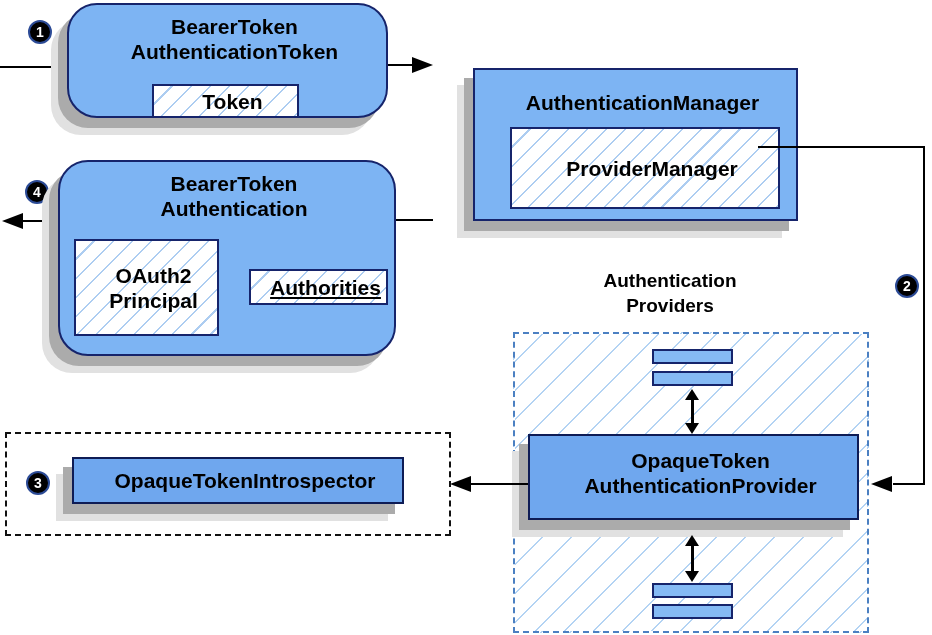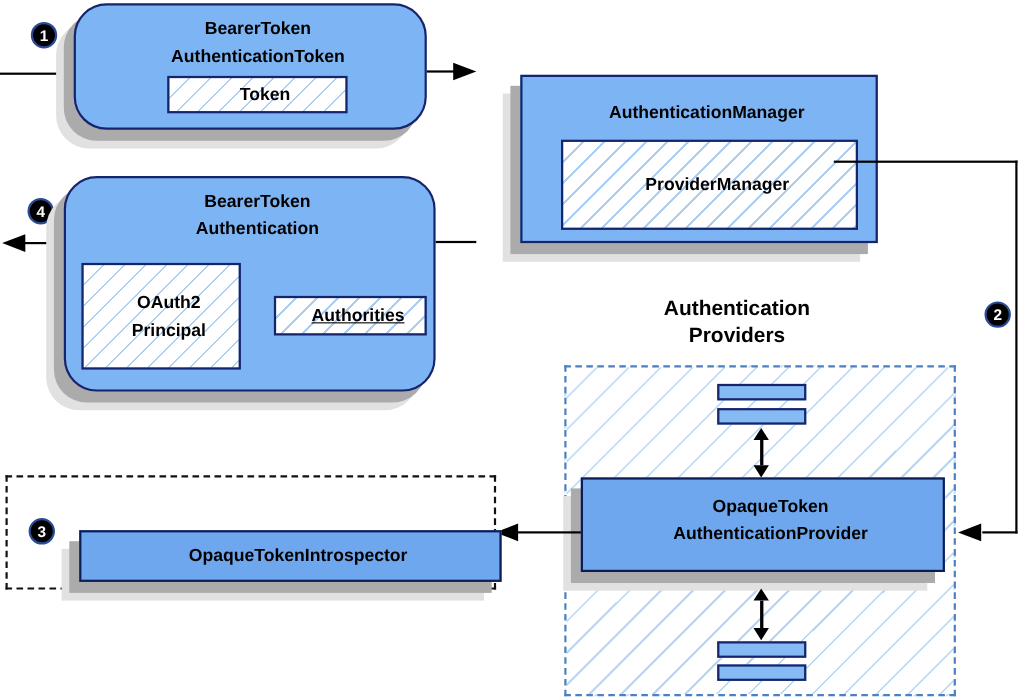--- a/index.html
+++ b/index.html
@@ -16,21 +16,21 @@
   .shadow { box-shadow: -9px 10px 0 0 #ababab, -16px 17px 0 0 #e1e1e1; }
   .hatch {
     background: repeating-linear-gradient(135deg, #ffffff 0 12px, #adcdf1 12px 13.5px);
     border: 2px solid #16246b;
   }
   .hatch-lg {
     background: repeating-linear-gradient(135deg, #ffffff 0 19px, #b3d3f3 19px 20.5px);
   }
   .center { display: flex; align-items: center; justify-content: center; text-align: center; }
   .col { flex-direction: column; }
-  .t21 { font-size: 16px; line-height: 25px; white-space: nowrap; padding-left: 14px; }
+  .t21 { font-size: 21px; line-height: 25px; white-space: nowrap; padding-left: 14px; }
   .t19 { font-size: 19px; line-height: 25px; white-space: nowrap; }
   .hline { position: absolute; height: 2px; background: #000; }
   .vline { position: absolute; width: 2px; background: #000; }
   .arr-r { position: absolute; width: 0; height: 0;
            border-top: 8px solid transparent; border-bottom: 8px solid transparent;
            border-left: 21px solid #000; }
   .arr-l { position: absolute; width: 0; height: 0;
            border-top: 8px solid transparent; border-bottom: 8px solid transparent;
            border-right: 21px solid #000; }
   .badge { position: absolute; width: 24px; height: 24px; background: #000;
@@ -48,21 +48,21 @@
 <body>
 
 <div class="stage">
 
   <div class="hline" style="left:0; top:66px; width:69px;"></div>
   <div class="badge" style="left:28px; top:20px;">1</div>
 
   <div class="abs blue rounded shadow" style="left:67px; top:3px; width:321px; height:115px; padding-top:9px;">
     <div class="titleblock t21">BearerToken</div>
     <div class="titleblock t21">AuthenticationToken</div>
-    <div class="abs hatch center t21" style="left:83px; top:64px; width:164px; height:34px;">
+    <div class="abs hatch center t21" style="left:83px; top:79px; width:147px; height:34px;">
       <span>Token</span>
     </div>
   </div>
 
   <div class="hline" style="left:388px; top:64px; width:26px;"></div>
   <div class="arr-r" style="left:412px; top:57px;"></div>
 
   <div class="abs blue shadow" style="left:433px; top:68px; width:325px; height:153px; padding-top:20px;margin-left:40px;">
     <div class="titleblock t21">AuthenticationManager</div>
     <div class="abs hatch center t21" style="left:35px; top:57px; width:270px; height:82px;">
@@ -122,17 +122,17 @@
   </div>
 
   <div class="stub" style="left:652px; top:583px;"></div>
   <div class="stub" style="left:652px; top:604px;"></div>
 
   <div class="hline" style="left:466px; top:483px; width:62px;"></div>
   <div class="arr-l" style="left:450px; top:476px;"></div>
 
   <div class="abs" style="left:5px; top:432px; width:446px; height:104px; border:2px dashed #111; background:#fff;"></div>
   <div class="badge" style="left:26px; top:471px;">3</div>
-  <div class="abs solid shadow center t21" style="left:72px; top:482px; width:384px; height:47px;">
+  <div class="abs solid shadow center t21" style="left:72px; top:457px; width:332px; height:47px;">
     <span>OpaqueTokenIntrospector</span>
   </div>
 
 </div>
 
 </body></html>

